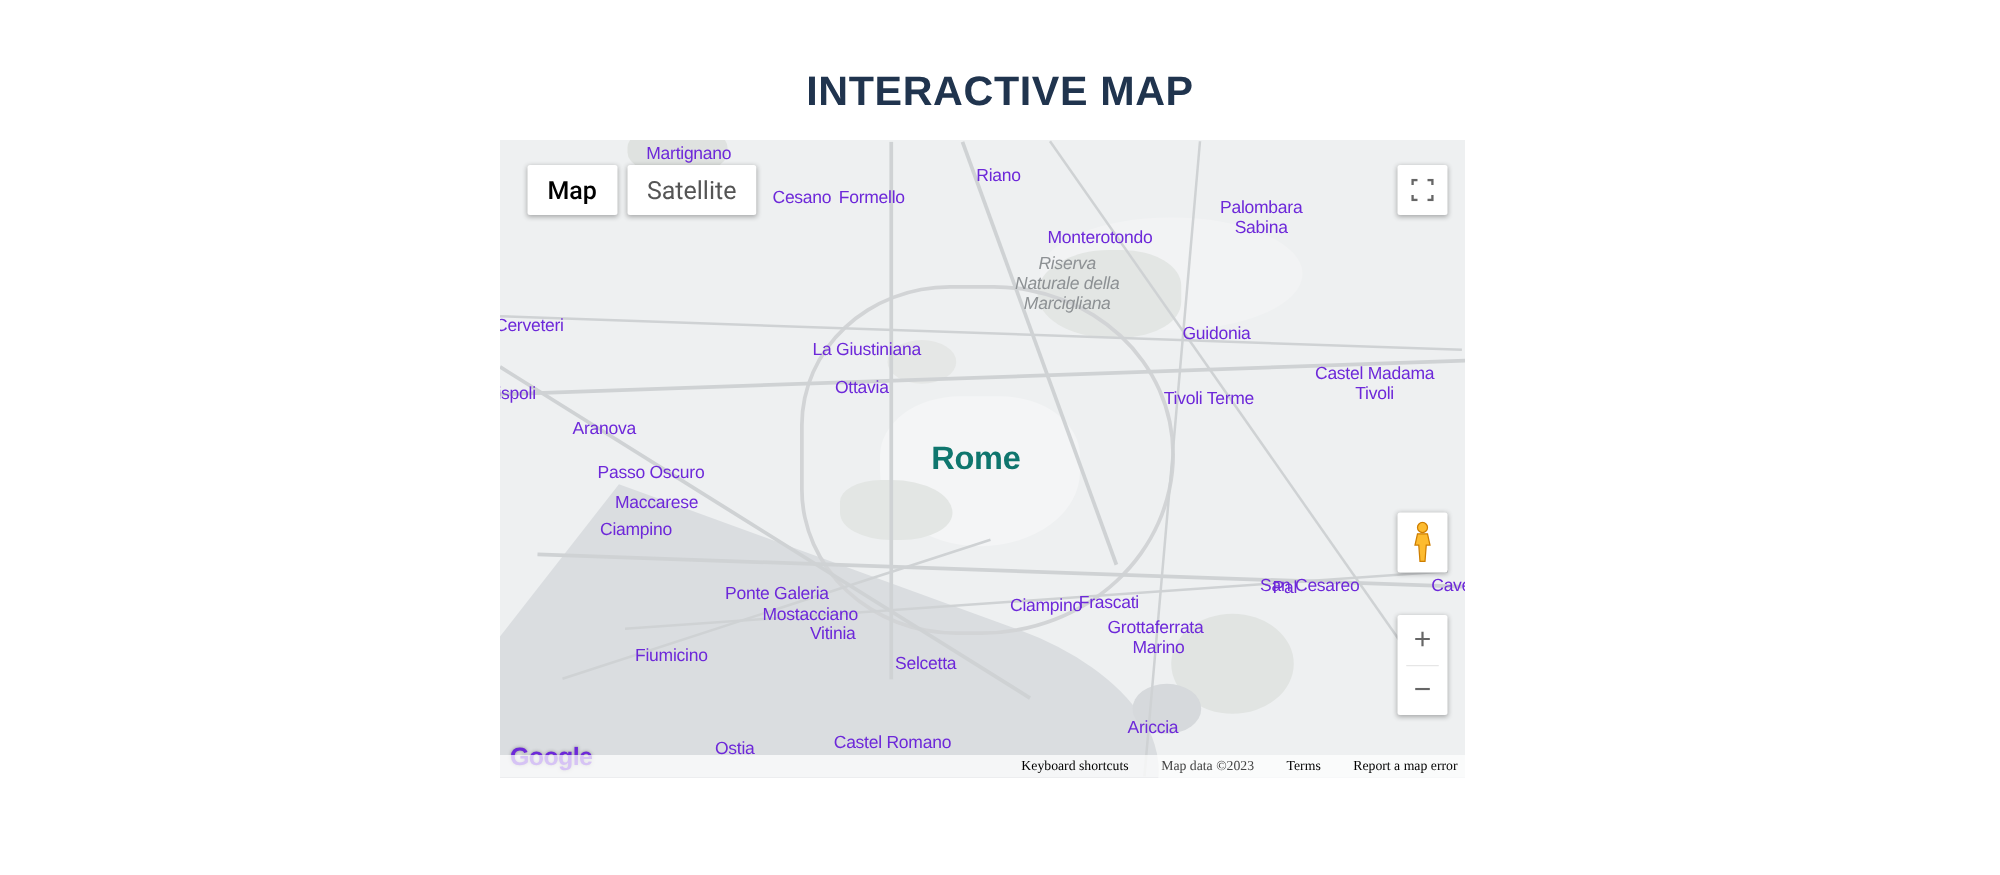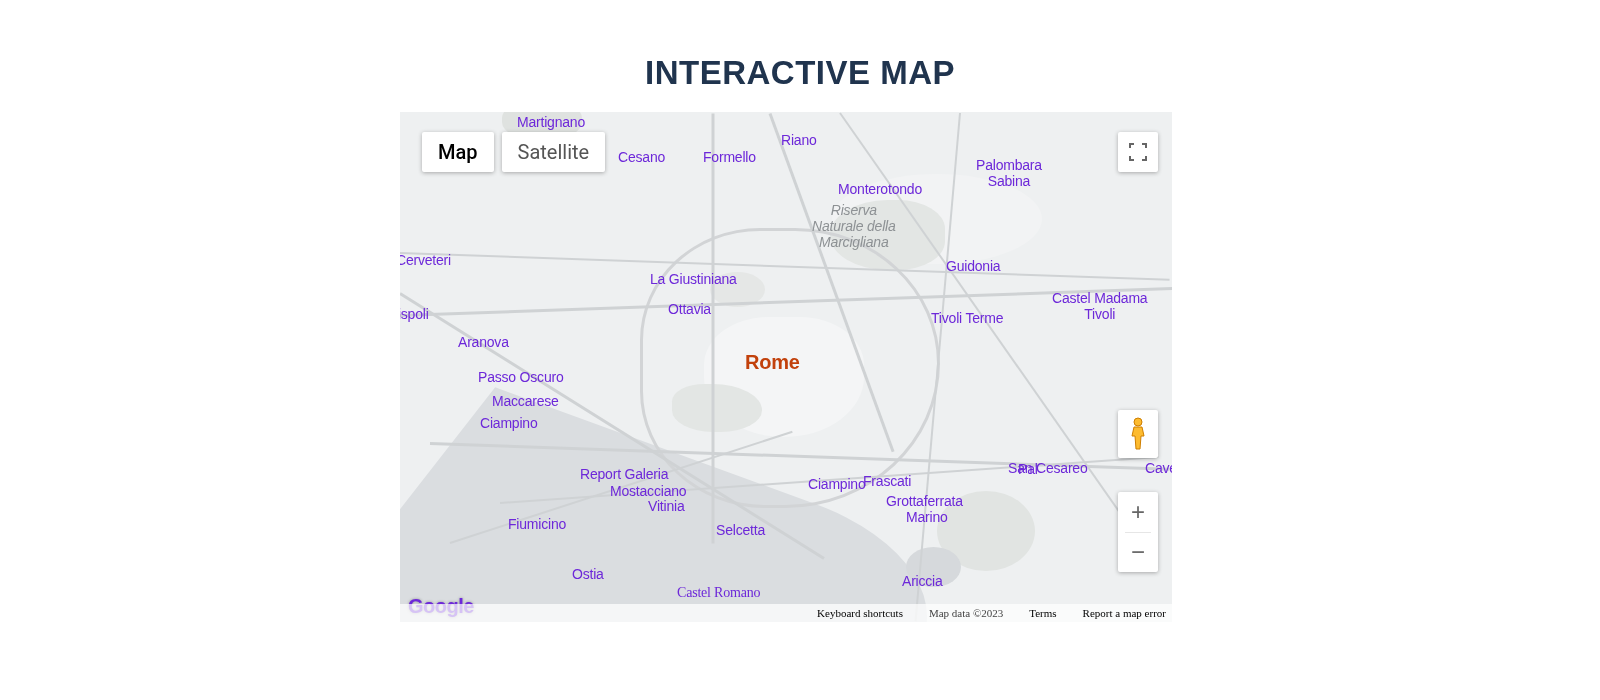--- a/index.html
+++ b/index.html
@@ -25,21 +25,21 @@
   .road.h4 { left: 100px; top: 390px; width: 660px; height: 2px; transform: rotate(-4deg); }
   .road.d1 { left: 0; top: 180px; width: 500px; height: 3px; transform: rotate(32deg); }
   .road.d2 { left: 370px; top: 0; width: 360px; height: 3px; transform: rotate(70deg); }
   .road.d3 { left: 440px; top: 0; width: 500px; height: 2px; transform: rotate(55deg); }
   .road.d4 { left: 50px; top: 430px; width: 360px; height: 2px; transform: rotate(-18deg); }
   .road.v1 { left: 313px; top: 0; width: 430px; height: 3px; transform: rotate(90deg); }
   .road.v2 { left: 560px; top: 0; width: 510px; height: 2px; transform: rotate(95deg); }
   .ring { position: absolute; left: 240px; top: 116px; width: 300px; height: 280px; border: 3px solid #d2d4d6; border-radius: 48% 58% 62% 50%; background: transparent; }
   
   .lbl { position: absolute; font-size: 14px; color: #6d28d9; white-space: nowrap; letter-spacing: -0.2px; }
-  .lbl.big { font-size: 20px; color: #c2410c; font-weight: 600; }
+  .lbl.big { font-size: 26px; color: #0f766e; font-weight: 600; }
   .lbl.ital { font-style: italic; color: #8d9194; text-align: center; line-height: 1.15; }
   
   .maptype { position: absolute; left: 22px; top: 20px; display: flex; gap: 8px; }
   .maptype button { height: 40px; padding: 0 16px; background: #fff; border: none; border-radius: 2px; font-size: 20px; font-family: Roboto, Arial, sans-serif; box-shadow: 0 1px 4px rgba(0,0,0,0.3); cursor: pointer; color: #555; }
   .maptype button.active { color: #000; font-weight: 500; }
   .ctrl { position: absolute; background: #fff; box-shadow: 0 1px 4px rgba(0,0,0,0.3); border-radius: 2px; display: flex; align-items: center; justify-content: center; cursor: pointer; }
   .fullscreen { right: 14px; top: 20px; width: 40px; height: 40px; }
   .pegman { right: 14px; top: 298px; width: 40px; height: 48px; }
   .zoom { right: 14px; top: 380px; width: 40px; height: 80px; flex-direction: column; padding: 0; }
   .zoom button { flex: 1; width: 100%; border: none; background: transparent; font-size: 24px; color: #666; cursor: pointer; display: flex; align-items: center; justify-content: center; }
@@ -82,48 +82,48 @@
       <div class="road d4"></div>
       <div class="road v1"></div>
       <div class="road v2"></div>
 
       <span class="lbl big" style="left:345px; top:239px;">Rome</span>
       <span class="lbl ital" style="left:412px; top:90px;">Riserva<br>Naturale della<br>Marcigliana</span>
 
       <span class="lbl" style="left:117px; top:2px;">Martignano</span>
       <span class="lbl" style="left:381px; top:20px;">Riano</span>
       <span class="lbl" style="left:218px; top:37px;">Cesano</span>
-      <span class="lbl" style="left:271px; top:37px;margin-left:32px;">Formello</span>
+      <span class="lbl" style="left:271px; top:37px;">Formello</span>
       <span class="lbl" style="left:438px; top:69px;">Monterotondo</span>
       <span class="lbl" style="left:576px; top:45px; text-align:center;">Palombara<br>Sabina</span>
       <span class="lbl" style="left:-4px; top:140px;">Cerveteri</span>
       <span class="lbl" style="left:-5px; top:194px;">lispoli</span>
       <span class="lbl" style="left:250px; top:159px;">La Giustiniana</span>
       <span class="lbl" style="left:268px; top:189px;">Ottavia</span>
       <span class="lbl" style="left:546px; top:146px;">Guidonia</span>
       <span class="lbl" style="left:652px; top:166px; text-align:center;margin-top:12px;">Castel Madama<br>Tivoli</span>
       <span class="lbl" style="left:531px; top:198px;">Tivoli Terme</span>
       <span class="lbl" style="left:58px; top:222px;">Aranova</span>
       <span class="lbl" style="left:46px; top:257px;margin-left:32px;">Passo Oscuro</span>
       <span class="lbl" style="left:92px; top:281px;">Maccarese</span>
       <span class="lbl" style="left:80px; top:303px;">Ciampino</span>
       <span class="lbl" style="left:618px; top:314px;margin-top:35px;">Pal</span>
       <span class="lbl" style="left:745px; top:348px;">Cave</span>
       <span class="lbl" style="left:608px; top:348px;">San Cesareo</span>
-      <span class="lbl" style="left:180px; top:354px;">Report Galeria</span>
+      <span class="lbl" style="left:180px; top:354px;">Ponte Galeria</span>
       <span class="lbl" style="left:210px; top:371px;">Mostacciano</span>
       <span class="lbl" style="left:248px; top:386px;">Vitinia</span>
       <span class="lbl" style="left:108px; top:404px;">Fiumicino</span>
       <span class="lbl" style="left:408px; top:364px;">Ciampino</span>
       <span class="lbl" style="left:463px; top:361px;">Frascati</span>
       <span class="lbl" style="left:486px; top:381px;">Grottaferrata</span>
       <span class="lbl" style="left:506px; top:397px;">Marino</span>
       <span class="lbl" style="left:316px; top:410px;">Selcetta</span>
-      <span class="lbl" style="left:172px; top:454px;">Ostia</span>
-      <span class="lbl" style="left:277px; top:473px;font-family:Liberation Serif, serif;">Castel Romano</span>
+      <span class="lbl" style="left:172px; top:478px;">Ostia</span>
+      <span class="lbl" style="left:267px; top:473px;">Castel Romano</span>
       <span class="lbl" style="left:502px; top:461px;">Ariccia</span>
     </div>
 
     <div class="maptype">
       <button class="active">Map</button>
       <button>Satellite</button>
     </div>
 
     <div class="ctrl fullscreen">
       <svg width="18" height="18" viewBox="0 0 18 18">

